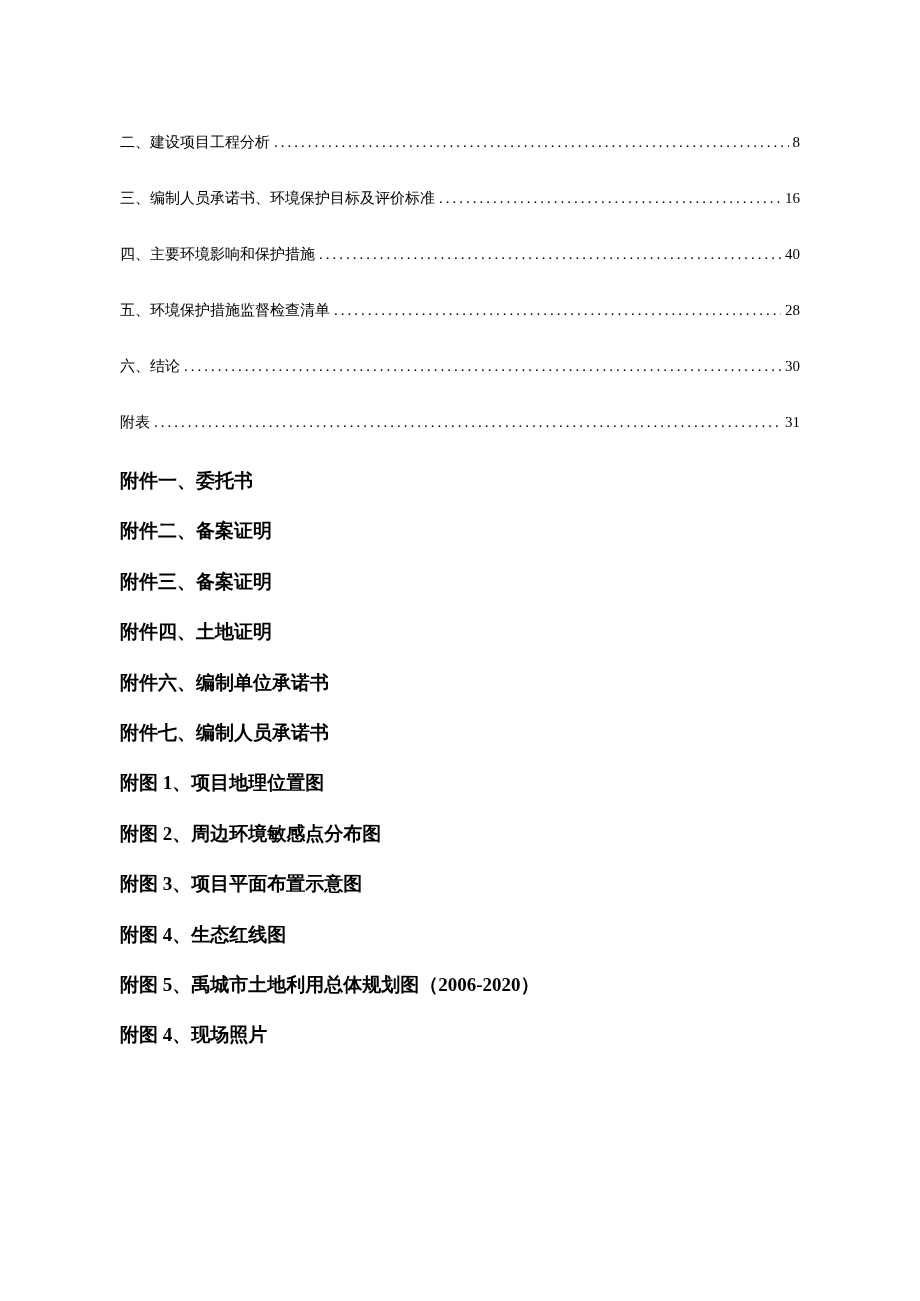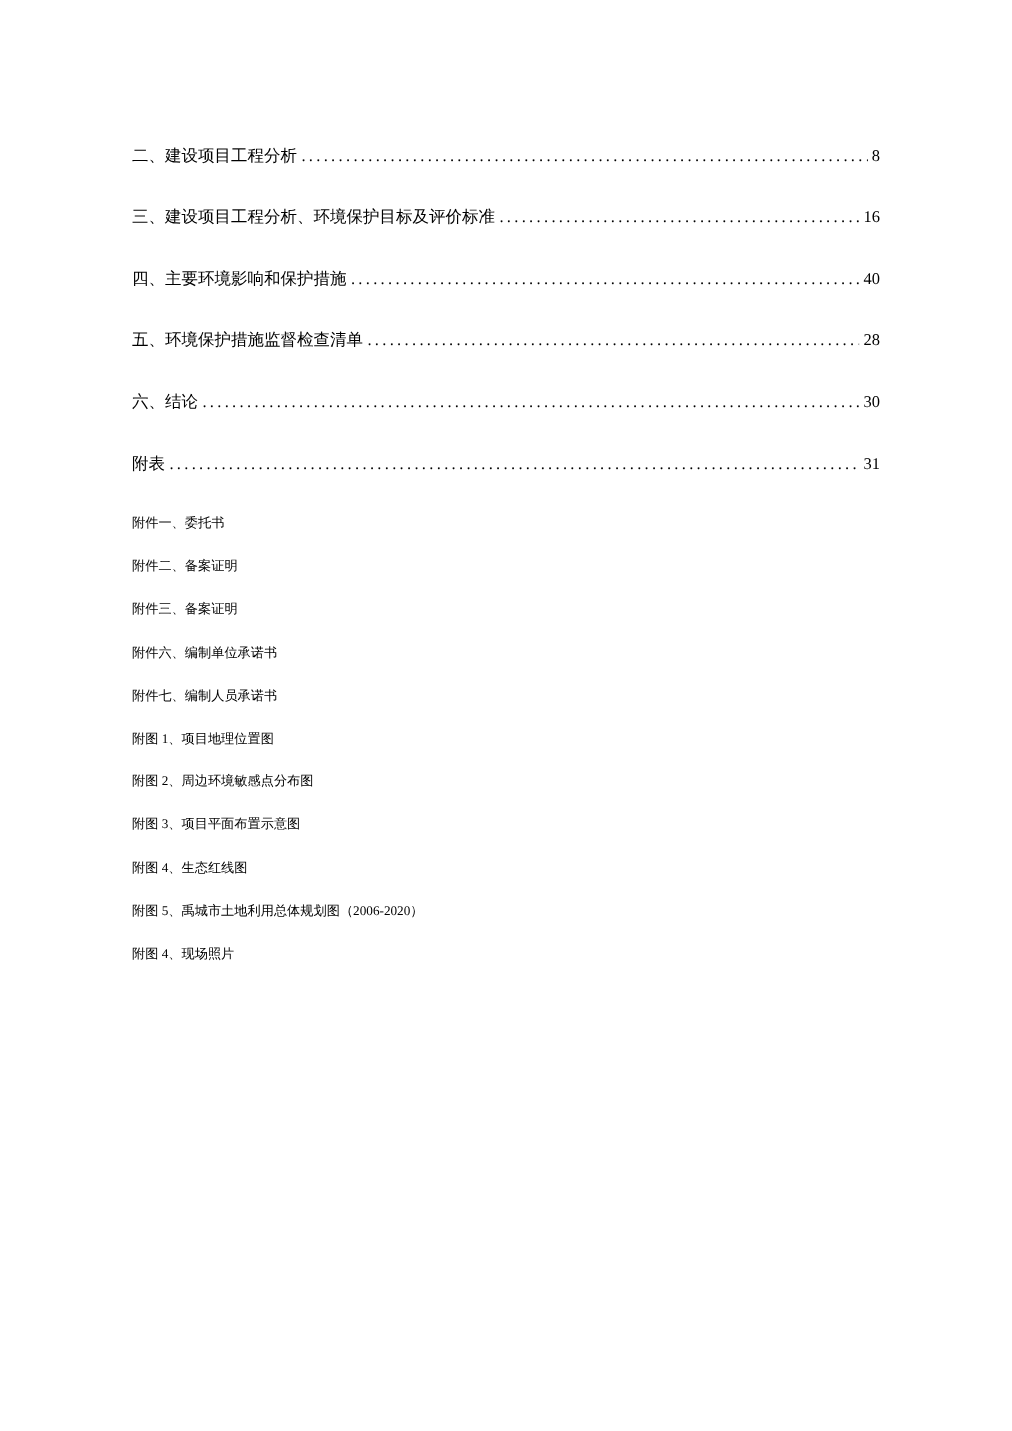--- a/index.html
+++ b/index.html
@@ -32,36 +32,37 @@
       margin: 0 4px;
       white-space: nowrap;
     }
     .toc-page {
       white-space: nowrap;
     }
     .attachment-list {
       margin-top: 0;
     }
     .attachment-item {
-      font-size: 12px;
+      font-size: 19px;
       line-height: 1.6;
       margin-bottom: 20px;
+      font-weight: bold;
     }
   </style>
 </head>
 <body>
 
 <div class="toc-section">
   <div class="toc-entry">
     <span class="toc-title">二、建设项目工程分析</span>
     <span class="toc-dots">....................................................................................................</span>
     <span class="toc-page">8</span>
   </div>
   <div class="toc-entry">
-    <span class="toc-title">三、建设项目工程分析、环境保护目标及评价标准</span>
+    <span class="toc-title">三、编制人员承诺书、环境保护目标及评价标准</span>
     <span class="toc-dots">....................................................................................................</span>
     <span class="toc-page">16</span>
   </div>
   <div class="toc-entry">
     <span class="toc-title">四、主要环境影响和保护措施</span>
     <span class="toc-dots">....................................................................................................</span>
     <span class="toc-page">40</span>
   </div>
   <div class="toc-entry">
     <span class="toc-title">五、环境保护措施监督检查清单</span>
@@ -77,20 +78,21 @@
     <span class="toc-title">附表</span>
     <span class="toc-dots">....................................................................................................</span>
     <span class="toc-page">31</span>
   </div>
 </div>
 
 <div class="attachment-list">
   <div class="attachment-item">附件一、委托书</div>
   <div class="attachment-item">附件二、备案证明</div>
   <div class="attachment-item">附件三、备案证明</div>
+  <div class="attachment-item">附件四、土地证明</div>
   <div class="attachment-item">附件六、编制单位承诺书</div>
   <div class="attachment-item">附件七、编制人员承诺书</div>
   <div class="attachment-item">附图 1、项目地理位置图</div>
   <div class="attachment-item">附图 2、周边环境敏感点分布图</div>
   <div class="attachment-item">附图 3、项目平面布置示意图</div>
   <div class="attachment-item">附图 4、生态红线图</div>
   <div class="attachment-item">附图 5、禹城市土地利用总体规划图（2006-2020）</div>
   <div class="attachment-item">附图 4、现场照片</div>
 </div>
 

